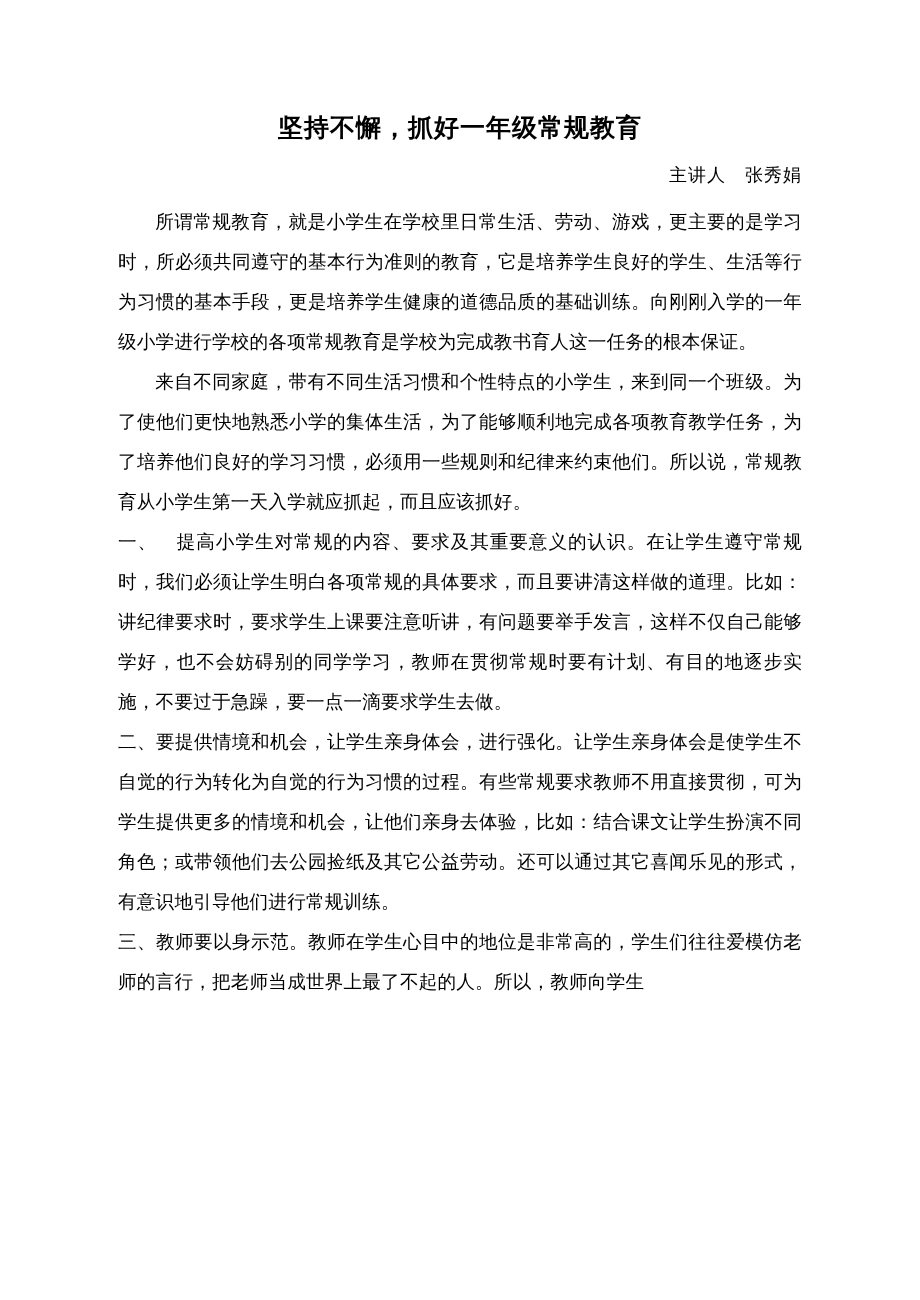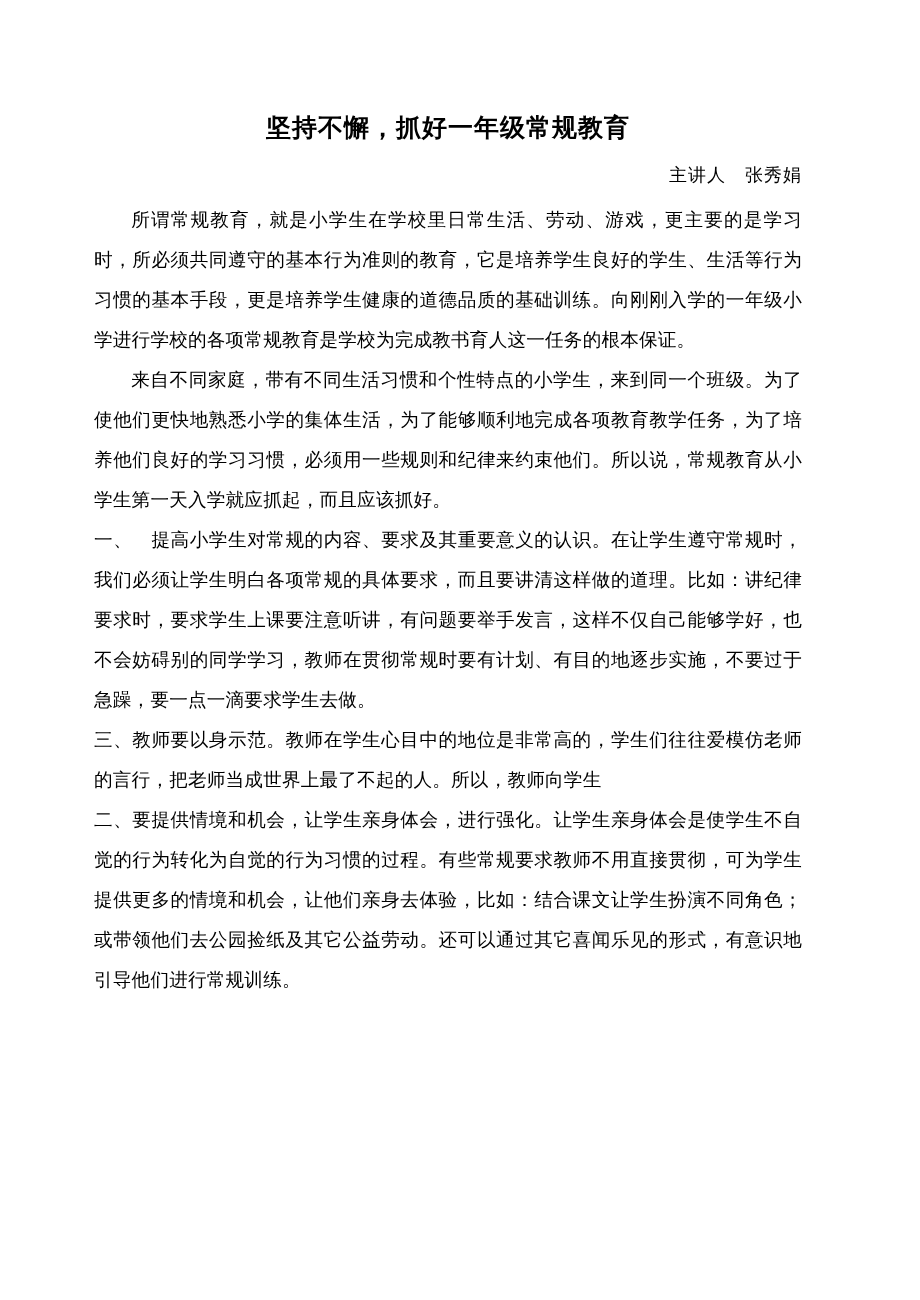--- a/index.html
+++ b/index.html
@@ -12,21 +12,21 @@
     background: #ffffff;
     font-family: "DejaVu Serif", "Liberation Serif", serif;
     color: #000000;
     overflow: hidden;
   }
   .page {
     position: relative;
     width: 920px;
     height: 1300px;
     box-sizing: border-box;
-    padding: 110px 118px 40px 94px;
+    padding: 110px 118px 40px 118px;
   }
   .doc-title {
     text-align: center;
     font-size: 25px;
     font-weight: bold;
     letter-spacing: 1px;
     line-height: 1.4;
     margin: 0 0 16px 0;
   }
   .doc-subtitle {
@@ -37,38 +37,37 @@
     margin: 0 0 14px 0;
     letter-spacing: 1px;
   }
   .para {
     font-size: 18.6px;
     line-height: 40px;
     text-align: justify;
     text-justify: inter-ideograph;
     margin: 0;
     letter-spacing: 0.2px;
-    font-family: Liberation Mono, monospace;
   }
   .para.indent {
     text-indent: 2em;
   }
 </style>
 </head>
 <body>
 
 <div class="page">
 
   <h1 class="doc-title">坚持不懈，抓好一年级常规教育</h1>
 
   <div class="doc-subtitle">主讲人　张秀娟</div>
 
   <p class="para indent">所谓常规教育，就是小学生在学校里日常生活、劳动、游戏，更主要的是学习时，所必须共同遵守的基本行为准则的教育，它是培养学生良好的学生、生活等行为习惯的基本手段，更是培养学生健康的道德品质的基础训练。向刚刚入学的一年级小学进行学校的各项常规教育是学校为完成教书育人这一任务的根本保证。</p>
 
   <p class="para indent">来自不同家庭，带有不同生活习惯和个性特点的小学生，来到同一个班级。为了使他们更快地熟悉小学的集体生活，为了能够顺利地完成各项教育教学任务，为了培养他们良好的学习习惯，必须用一些规则和纪律来约束他们。所以说，常规教育从小学生第一天入学就应抓起，而且应该抓好。</p>
 
   <p class="para">一、　提高小学生对常规的内容、要求及其重要意义的认识。在让学生遵守常规时，我们必须让学生明白各项常规的具体要求，而且要讲清这样做的道理。比如：讲纪律要求时，要求学生上课要注意听讲，有问题要举手发言，这样不仅自己能够学好，也不会妨碍别的同学学习，教师在贯彻常规时要有计划、有目的地逐步实施，不要过于急躁，要一点一滴要求学生去做。</p>
 
+  <p class="para">二、要提供情境和机会，让学生亲身体会，进行强化。让学生亲身体会是使学生不自觉的行为转化为自觉的行为习惯的过程。有些常规要求教师不用直接贯彻，可为学生提供更多的情境和机会，让他们亲身去体验，比如：结合课文让学生扮演不同角色；或带领他们去公园捡纸及其它公益劳动。还可以通过其它喜闻乐见的形式，有意识地引导他们进行常规训练。</p>
+
   <p class="para">三、教师要以身示范。教师在学生心目中的地位是非常高的，学生们往往爱模仿老师的言行，把老师当成世界上最了不起的人。所以，教师向学生</p>
-
-  <p class="para">二、要提供情境和机会，让学生亲身体会，进行强化。让学生亲身体会是使学生不自觉的行为转化为自觉的行为习惯的过程。有些常规要求教师不用直接贯彻，可为学生提供更多的情境和机会，让他们亲身去体验，比如：结合课文让学生扮演不同角色；或带领他们去公园捡纸及其它公益劳动。还可以通过其它喜闻乐见的形式，有意识地引导他们进行常规训练。</p>
 
 </div>
 
 </body></html>

